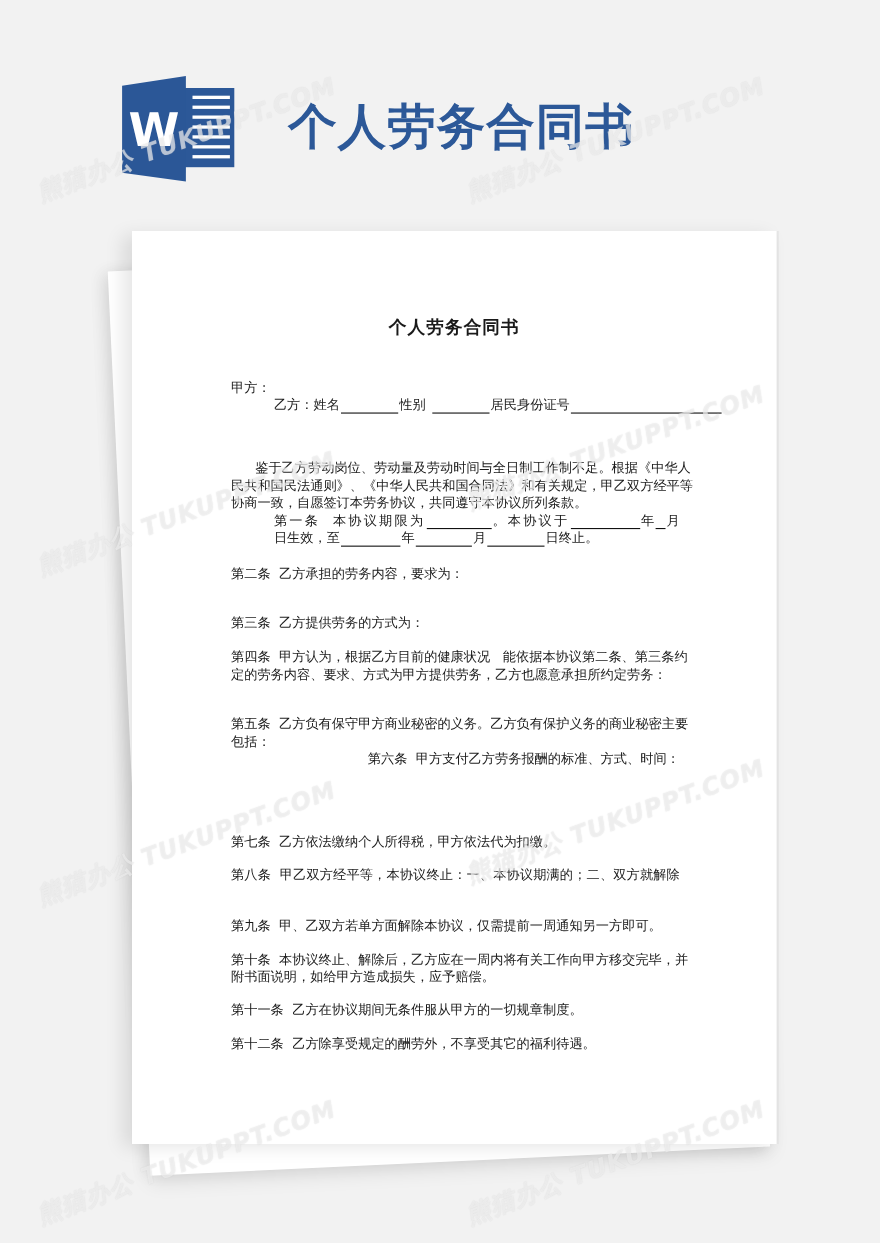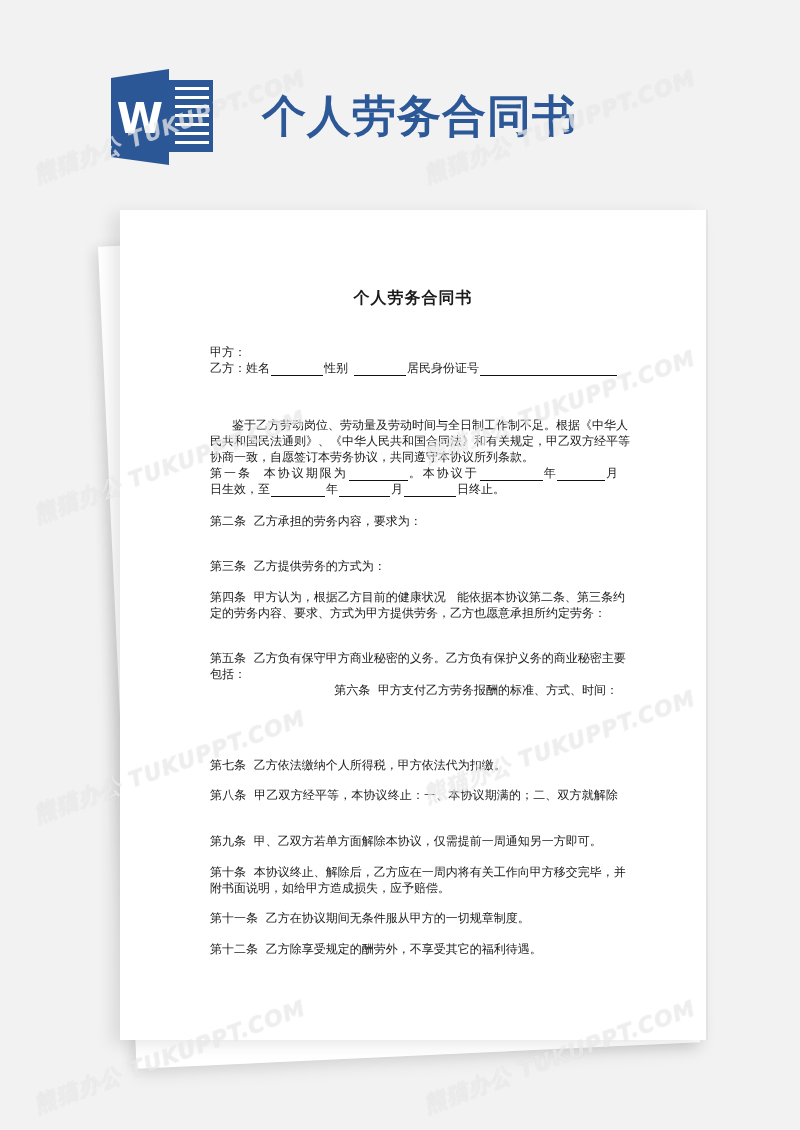--- a/index.html
+++ b/index.html
@@ -29,21 +29,21 @@
     position: absolute; left: 0; width: 586px; top: 78px; height: 20px; line-height: 20px;
     text-align: center; font-size: 16px; font-weight: bold; letter-spacing: 1px;
   }
   .ln {
     position: absolute; left: 90px; width: 408px; height: 16px; line-height: 16px;
     font-size: 12px; white-space: pre; overflow: visible;
   }
   .blk { position: absolute; left: 90px; width: 408px; font-size: 12px; }
   .blk .row { height: 16px; line-height: 16px; white-space: pre; }
   .jl { text-align: justify; text-align-last: justify; }
-  .flexrow { display: flex; align-items: flex-end; white-space: pre; height: 16px; line-height: 16px; }
+  .flexrow { display: flex; align-items: flex-end; white-space: pre; height: 16px; line-height: 16px; margin-left: 39px; }
   .blank { display: inline-block; border-bottom: 1px solid #111; height: 12px; margin: 0 1px; flex: none; }
   .indent { padding-left: 22px; }
   .wm {
     position: absolute; font-family: "DejaVu Sans", "Liberation Sans", sans-serif;
     font-size: 22px; font-weight: bold; font-style: italic; letter-spacing: 1px;
     color: rgba(255,255,255,0.55);
     text-shadow: 0 0 1px rgba(170,170,170,0.45);
     transform: rotate(-20deg); transform-origin: 0 100%; white-space: nowrap;
     pointer-events: none;
   }

